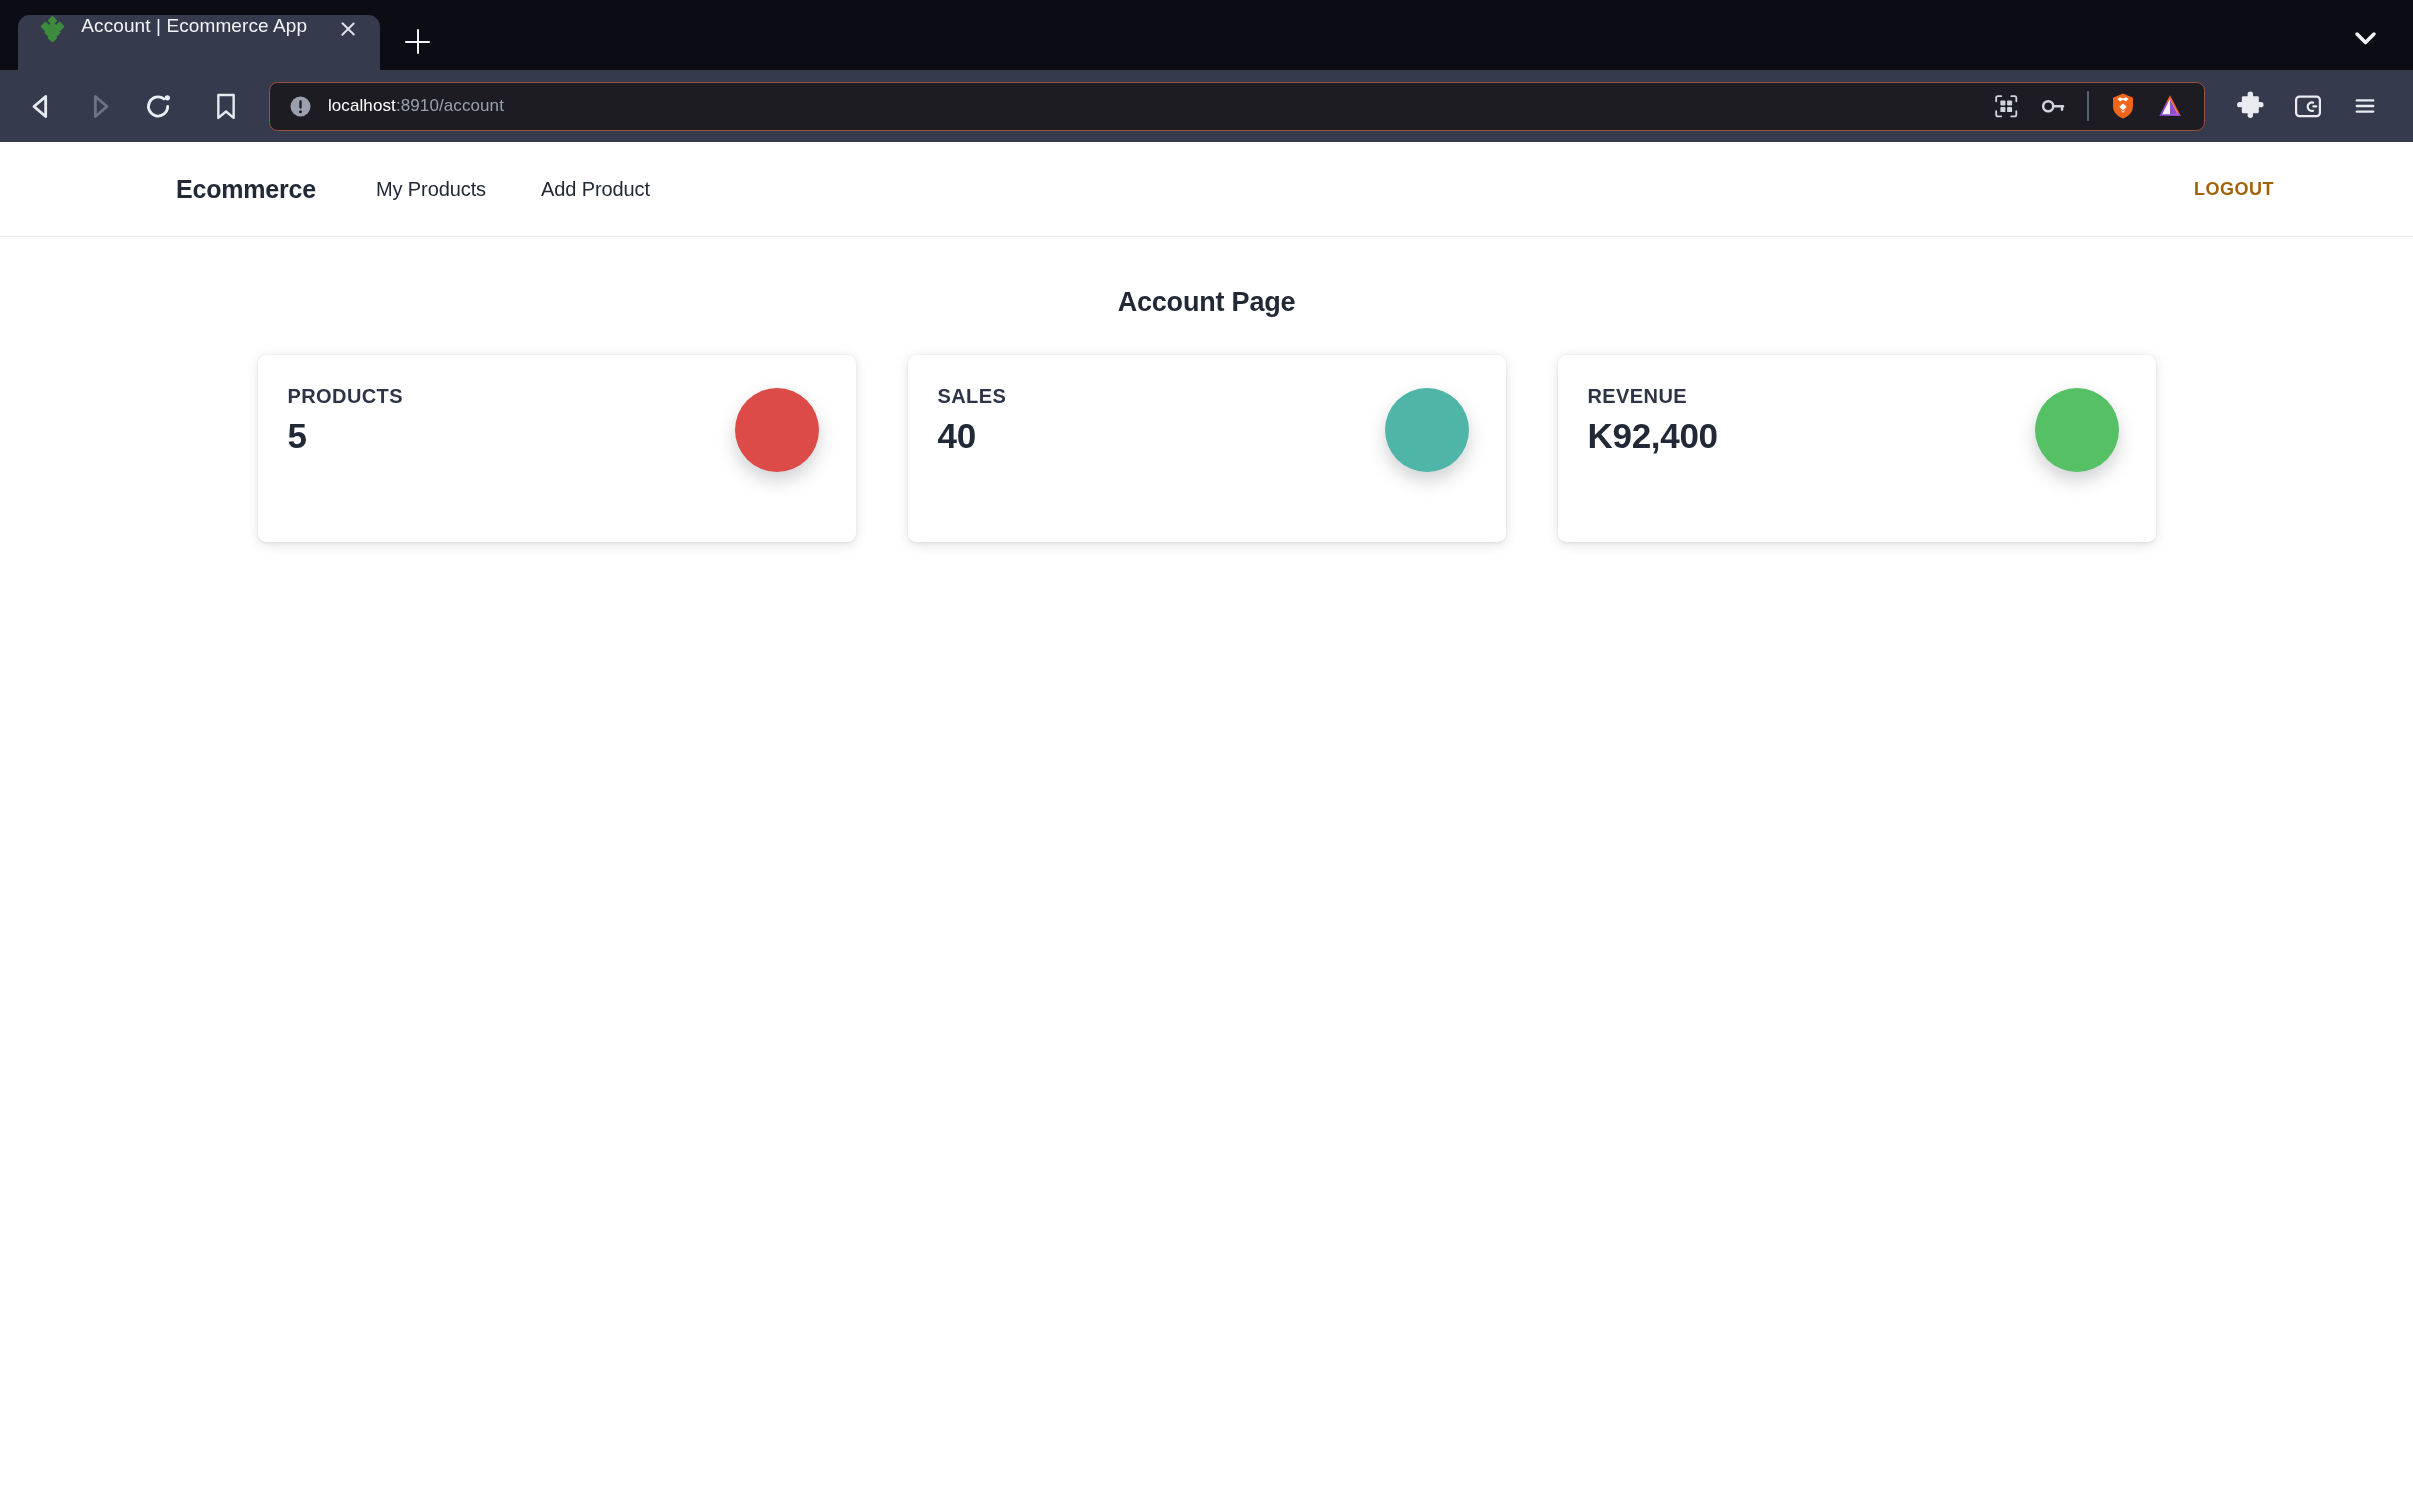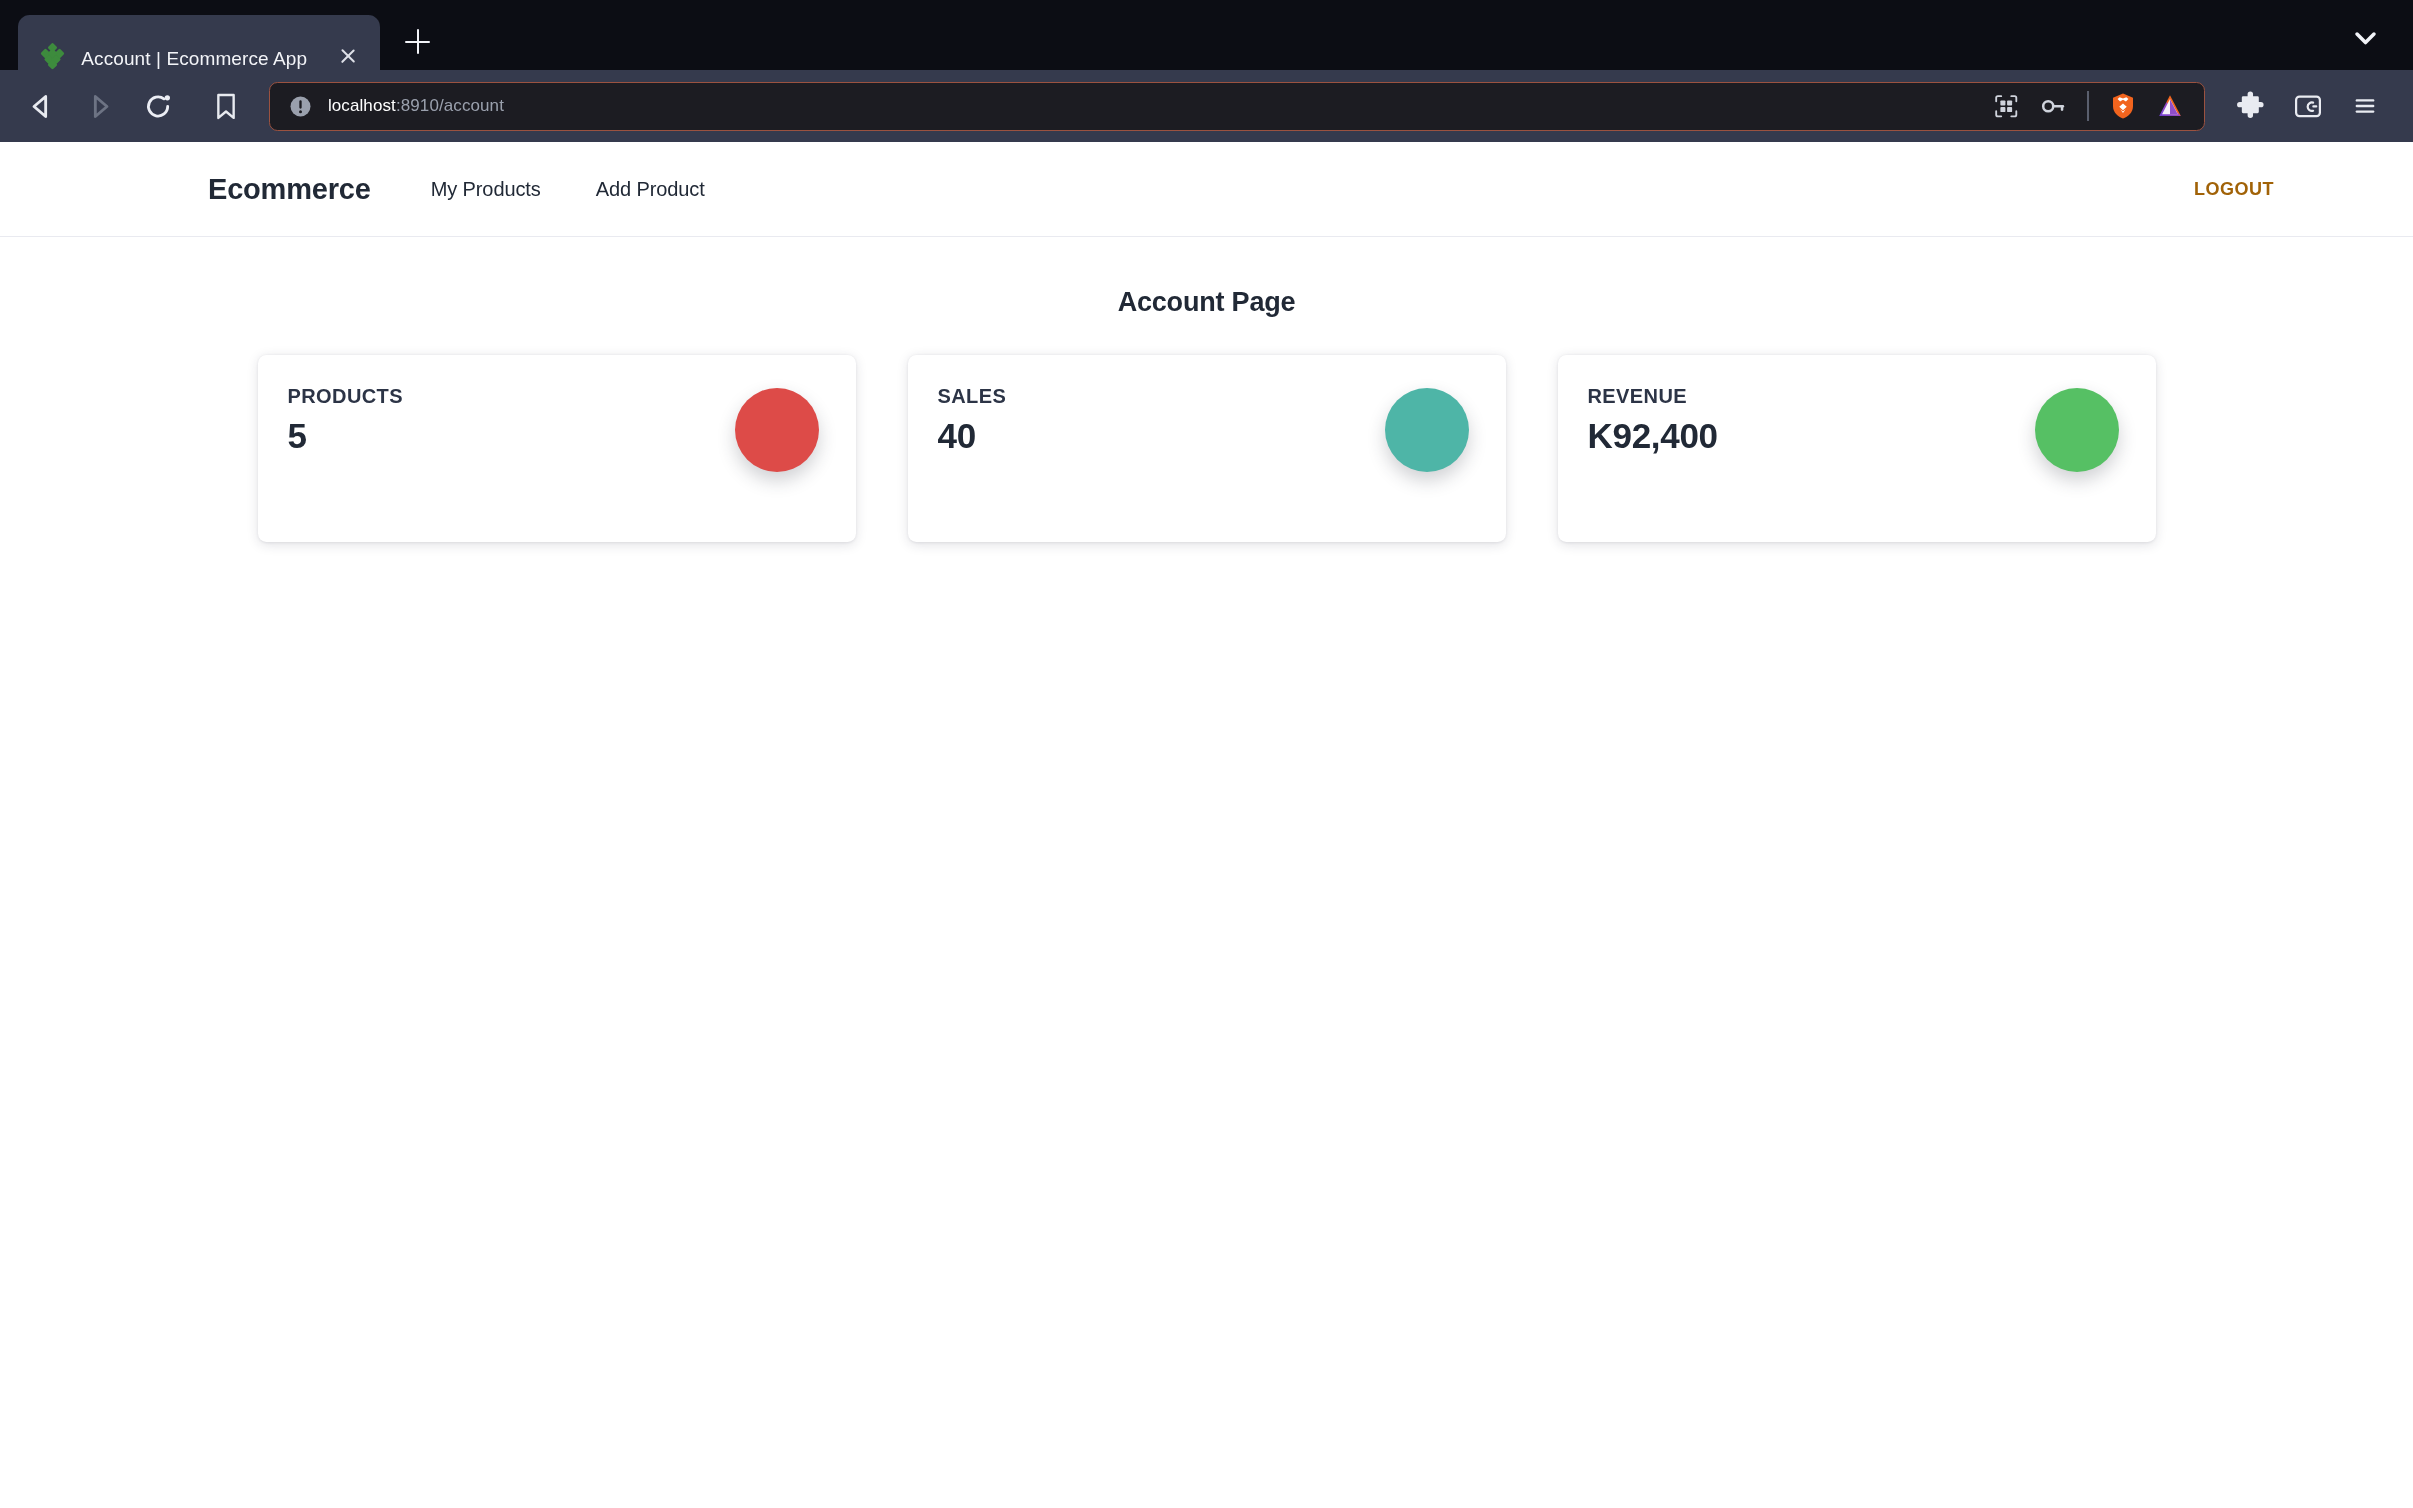--- a/index.html
+++ b/index.html
@@ -24,21 +24,21 @@
     position: relative;
     flex: 0 0 70px;
   }
 
   .tab {
     height: 55px;
     width: 362px;
     background: #353a4d;
     border-radius: 11.7px 11.7px 0 0;
     display: flex;
-    align-items: flex-end;
+    align-items: flex-start;
     padding: 0 18.4px 0 18.4px;
     gap: 16px;
     position: relative;
   }
 
   .tab-favicon { width: 28.5px; height: 28.5px; flex: 0 0 28.5px; position: relative; }
 
   .tab-title {
     color: #f3f4f8;
     font-size: 19px;
@@ -142,27 +142,26 @@
   .appnav {
     height: 95px;
     border-bottom: 1.7px solid #e9eaf0;
     display: flex;
     align-items: center;
     padding: 0 59px 0 176px;
     background: #fff;
   }
 
   .brand {
-    font-size: 29px;
+    font-size: 25px;
     font-weight: 700;
     color: #212936;
     letter-spacing: -0.2px;
     margin-right: 60px;
     white-space: nowrap;
-    margin-left: 32px;
   }
 
   .navlink {
     font-size: 20px;
     color: #212936;
     font-weight: 400;
     margin-right: 55px;
     white-space: nowrap;
     letter-spacing: -0.1px;
   }

